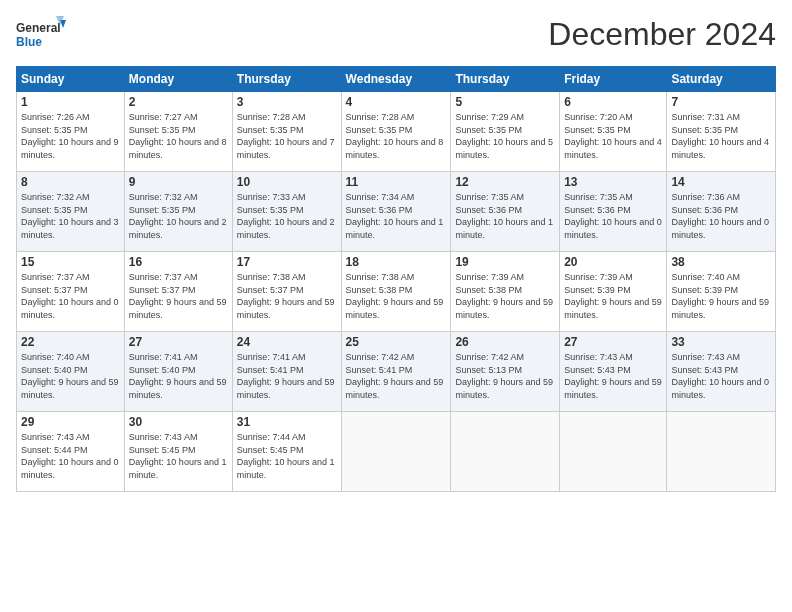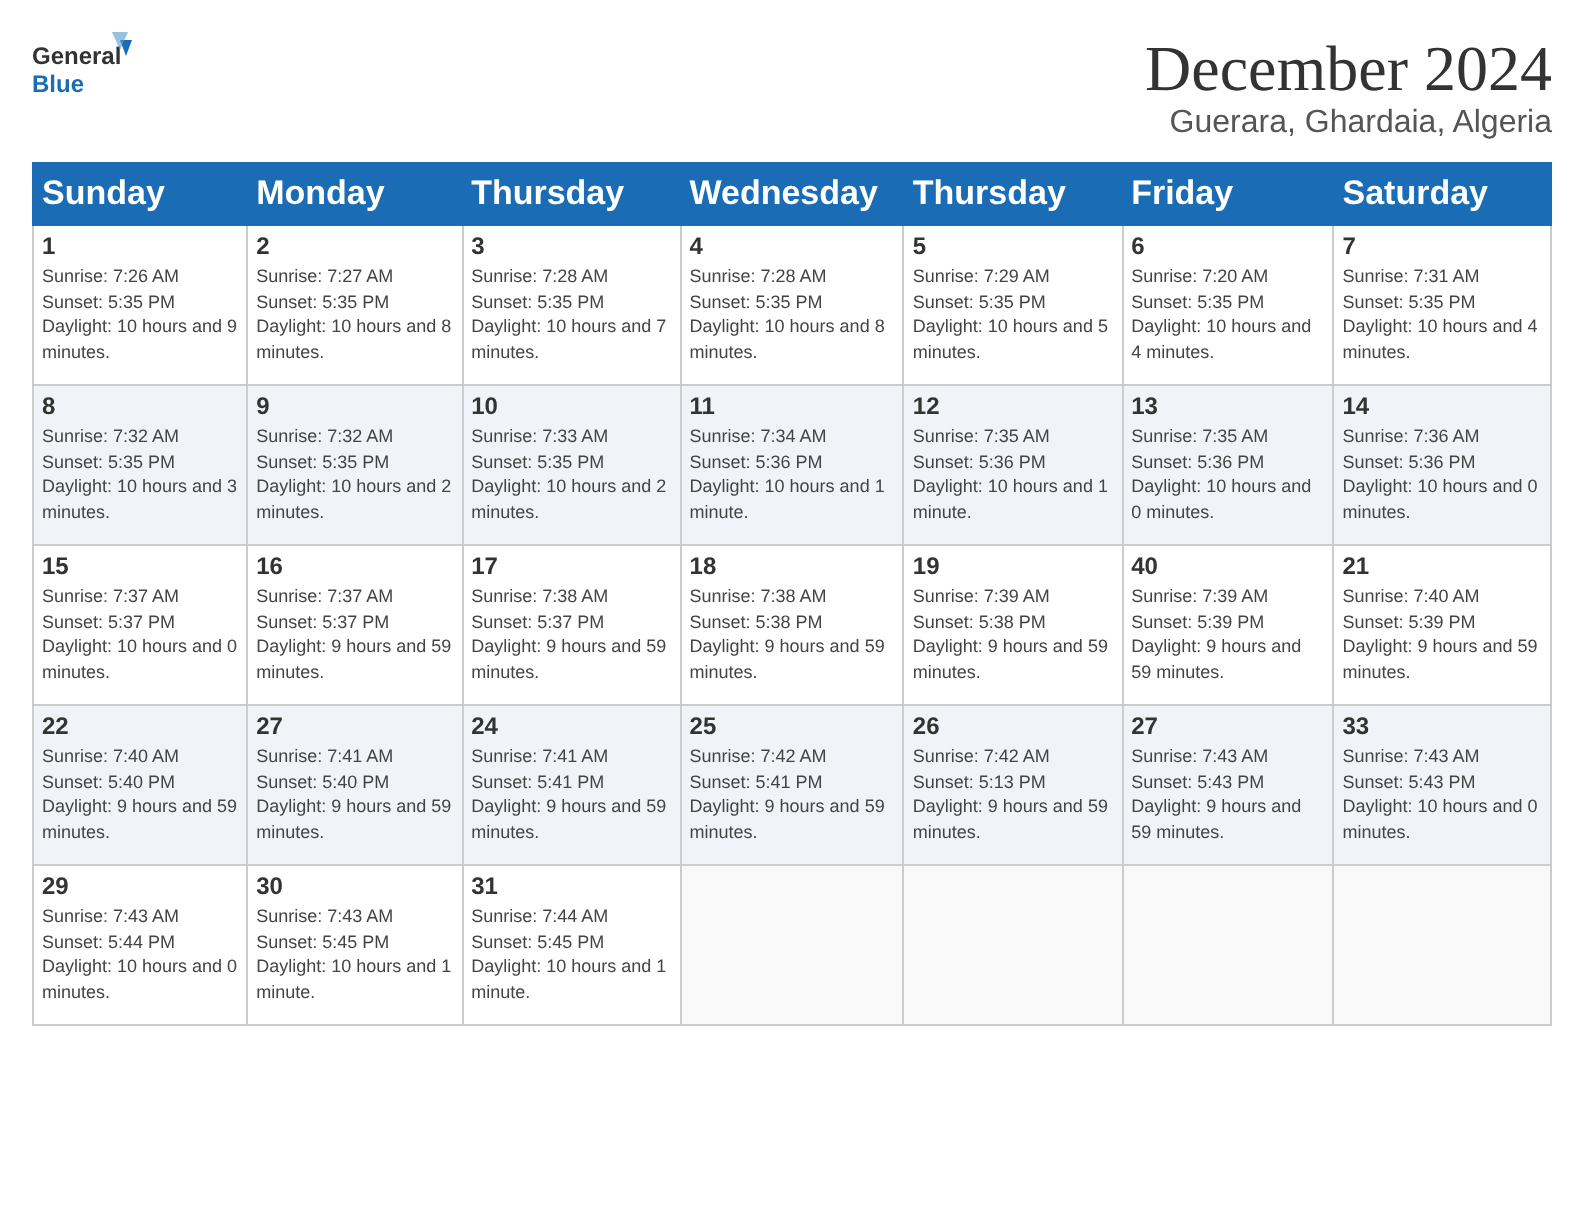--- a/index.html
+++ b/index.html
@@ -26,37 +26,36 @@
       align-items: center;
       gap: 4px;
     }
     .title-block {
       text-align: right;
     }
     .month-title {
       font-size: 32px;
       font-weight: normal;
       color: #333;
-      font-family: Liberation Serif, serif;
     }
     .location-title {
       font-size: 16px;
       color: #555;
     }
     .calendar {
       width: 100%;
       border-collapse: collapse;
       font-size: 9.5px;
     }
     .calendar thead th {
       background: #1a6cb5;
       color: #fff;
       padding: 5px 4px;
       text-align: left;
-      font-size: 17px;
+      font-size: 12px;
       font-weight: bold;
       border: 1px solid #1a6cb5;
     }
     .calendar tbody td {
       vertical-align: top;
       border: 1px solid #ccc;
       padding: 3px 4px;
       width: 113px;
       min-height: 70px;
       height: 80px;
@@ -91,21 +90,20 @@
     <div class="logo">
   <svg width="50" height="40" viewBox="0 0 50 40">
     <text x="0" y="16" font-size="12" font-weight="bold" font-family="Arial" fill="#333">General</text>
     <text x="0" y="30" font-size="12" font-weight="bold" font-family="Arial" fill="#1a6cb5">Blue</text>
     <polygon points="44,4 50,4 47,12" fill="#1a6cb5"></polygon>
     <polygon points="40,0 48,0 44,9" fill="#5599cc" opacity="0.6"></polygon>
   </svg>
 </div>
     <div class="title-block">
       <div class="month-title">December 2024</div>
-      <div class="location-title">Guerara, Ghardaia, Algeria</div>
     </div>
   </div>
 
   <table class="calendar">
     <thead>
       <tr>
       <th>Sunday</th>
           <th>Monday</th>
           <th>Thursday</th>
           <th>Wednesday</th>
@@ -266,29 +264,29 @@
       </td>
           <td>
         <span class="day-num">19</span>
         <div class="day-info">
           <span>Sunrise: 7:39 AM</span><br>
           <span>Sunset: 5:38 PM</span><br>
           <span>Daylight: 9 hours and 59 minutes.</span>
         </div>
       </td>
           <td>
-        <span class="day-num">40</span>
+        <span class="day-num">20</span>
         <div class="day-info">
           <span>Sunrise: 7:39 AM</span><br>
           <span>Sunset: 5:39 PM</span><br>
           <span>Daylight: 9 hours and 59 minutes.</span>
         </div>
       </td>
           <td>
-        <span class="day-num">21</span>
+        <span class="day-num">38</span>
         <div class="day-info">
           <span>Sunrise: 7:40 AM</span><br>
           <span>Sunset: 5:39 PM</span><br>
           <span>Daylight: 9 hours and 59 minutes.</span>
         </div>
       </td>
         </tr>
         <tr>
           <td>
         <span class="day-num">22</span>

